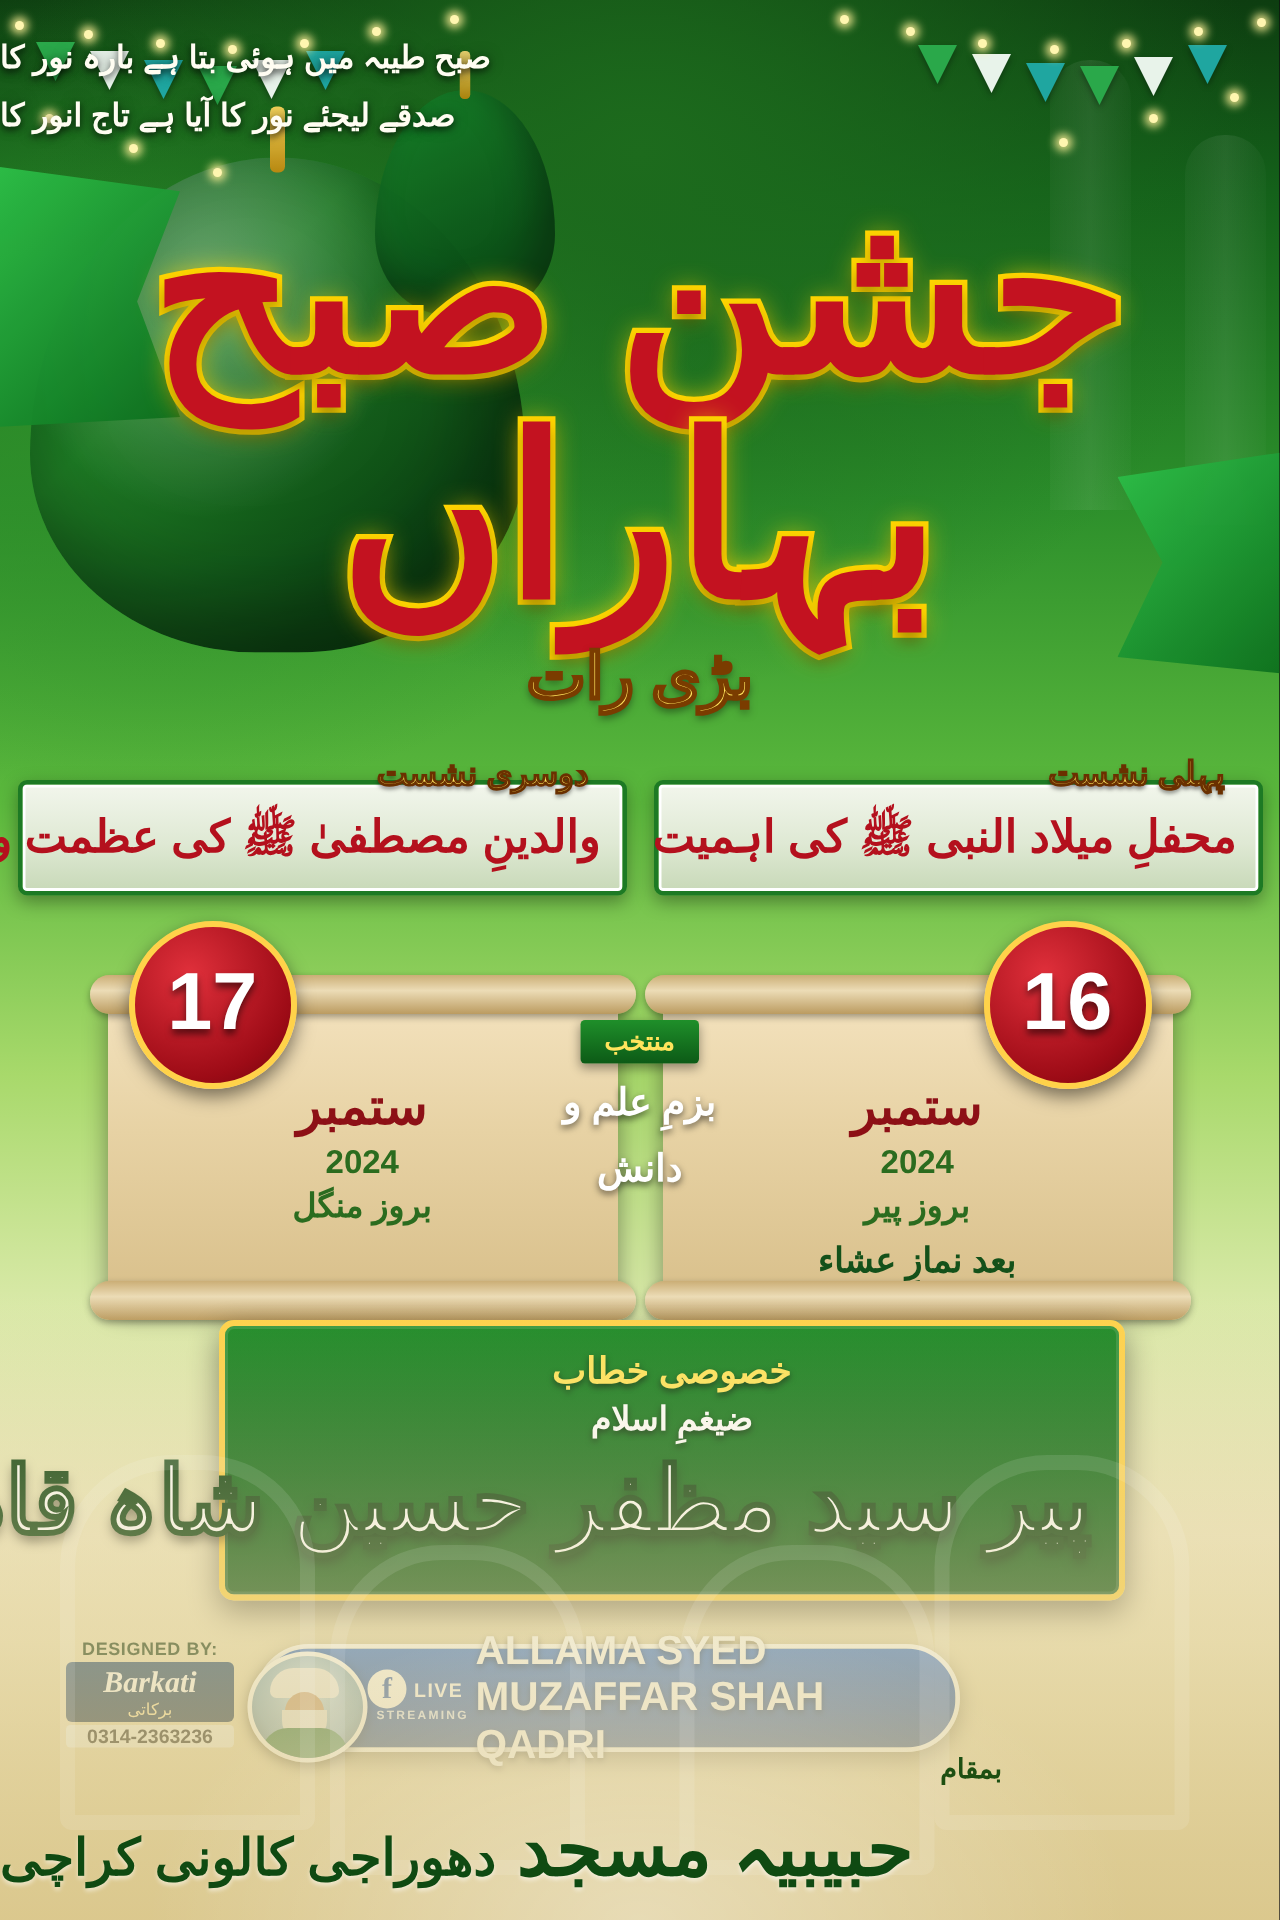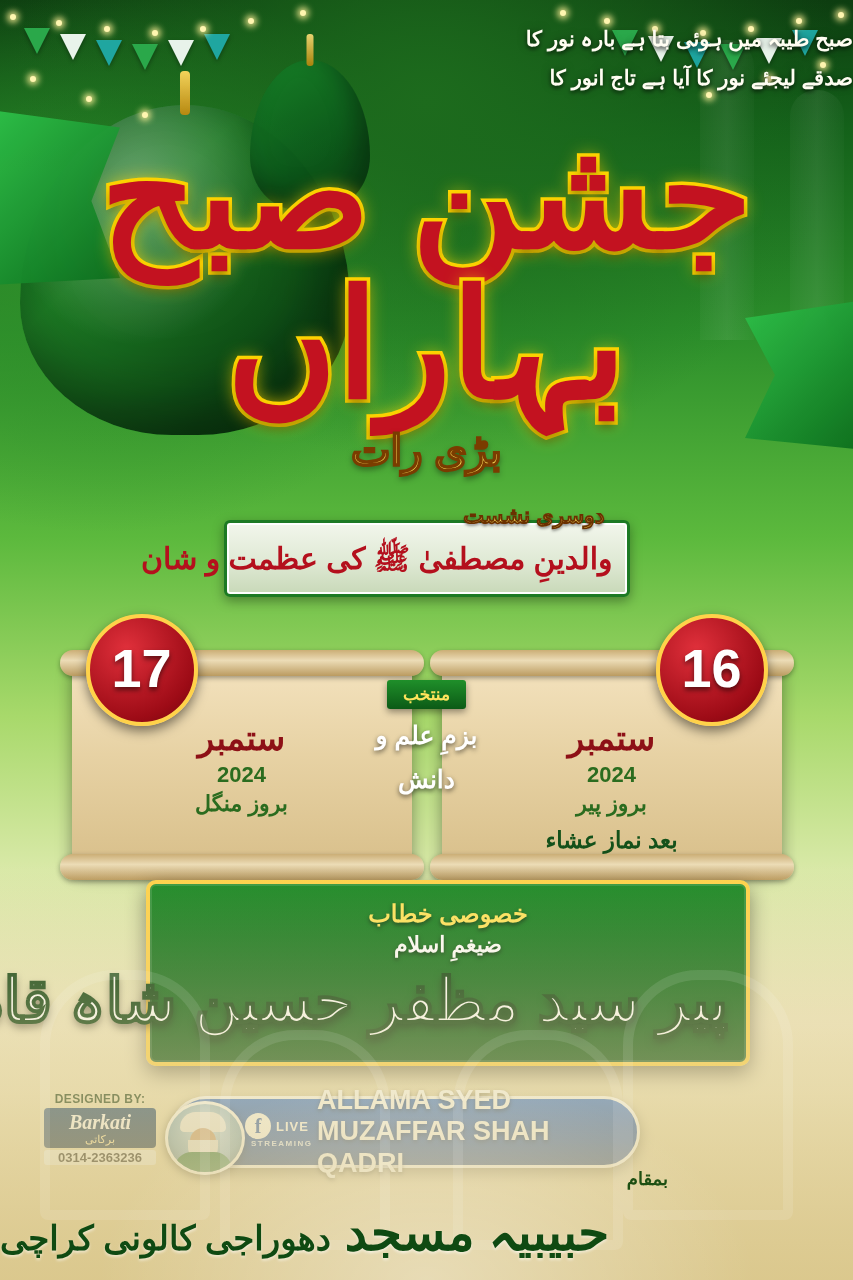--- a/index.html
+++ b/index.html
@@ -148,21 +148,21 @@
     width: 120px; height: 150px;
     clip-path: polygon(100% 0, 0 12%, 25% 50%, 0 92%, 100% 100%);
   }
 
   
   .couplet {
     position: absolute;
     top: 20px;
     left: 0;
     right: 0;
-    text-align: right;
+    text-align: left;
     color: #fffdf2;
     direction: rtl;
     font-size: 21px;
     line-height: 1.85;
     font-weight: bold;
     text-shadow: 0 2px 4px rgba(0,0,0,0.6), 0 0 10px rgba(0,0,0,0.35);
   }
   .couplet div { white-space: nowrap; }
 
   
@@ -596,20 +596,24 @@
     <div>صدقے لیجئے نور کا آیا ہے تاج انور کا</div>
   </div>
 
   <div class="title-wrap">
     <div class="title-main">جشن صبح بہاراں</div>
     <div class="title-sub">بڑی رات</div>
   </div>
 
   <div class="sessions">
     <div class="session-box">
+      <div class="session-label">پہلی نشست</div>
+      <div class="session-text">محفلِ میلاد النبی ﷺ کی اہمیت</div>
+    </div>
+    <div class="session-box">
       <div class="session-label">دوسری نشست</div>
       <div class="session-text">والدینِ مصطفیٰ ﷺ کی عظمت و شان</div>
     </div>
   </div>
 
   <div class="dates">
     <div class="scroll right-scroll">
       <div class="day-badge">16</div>
       <div class="scroll-body">
         <div class="month-line">ستمبر</div>

